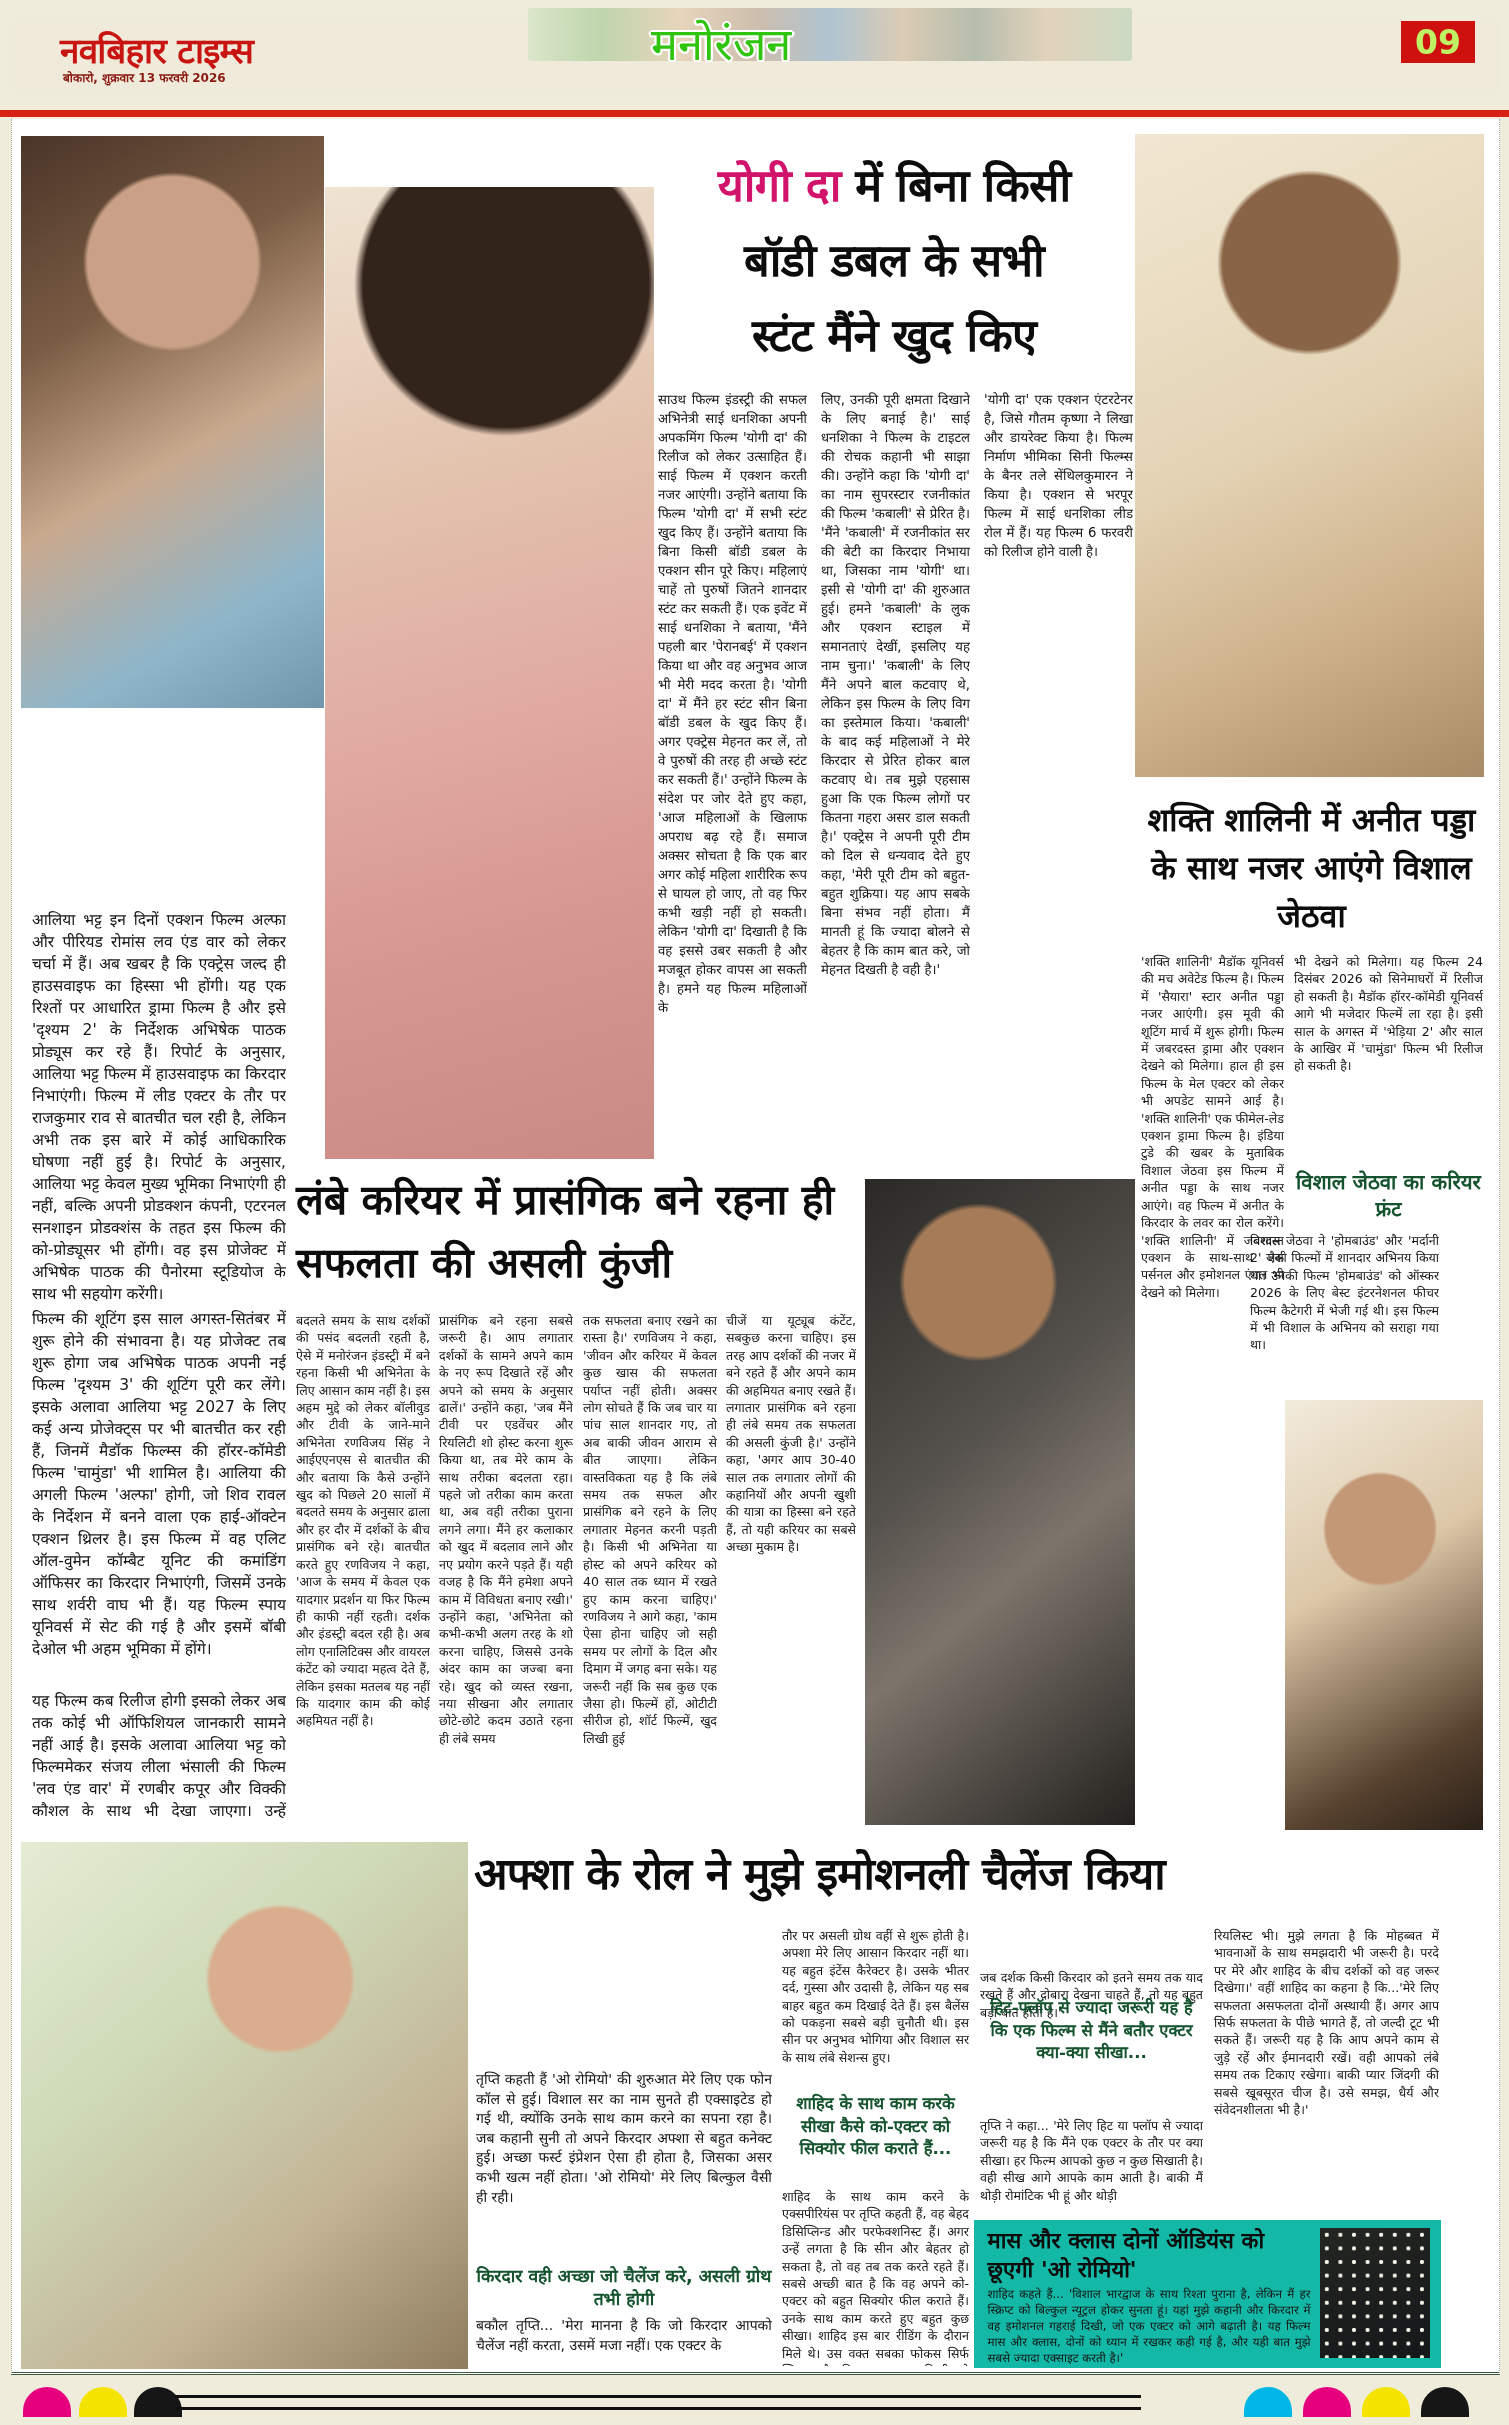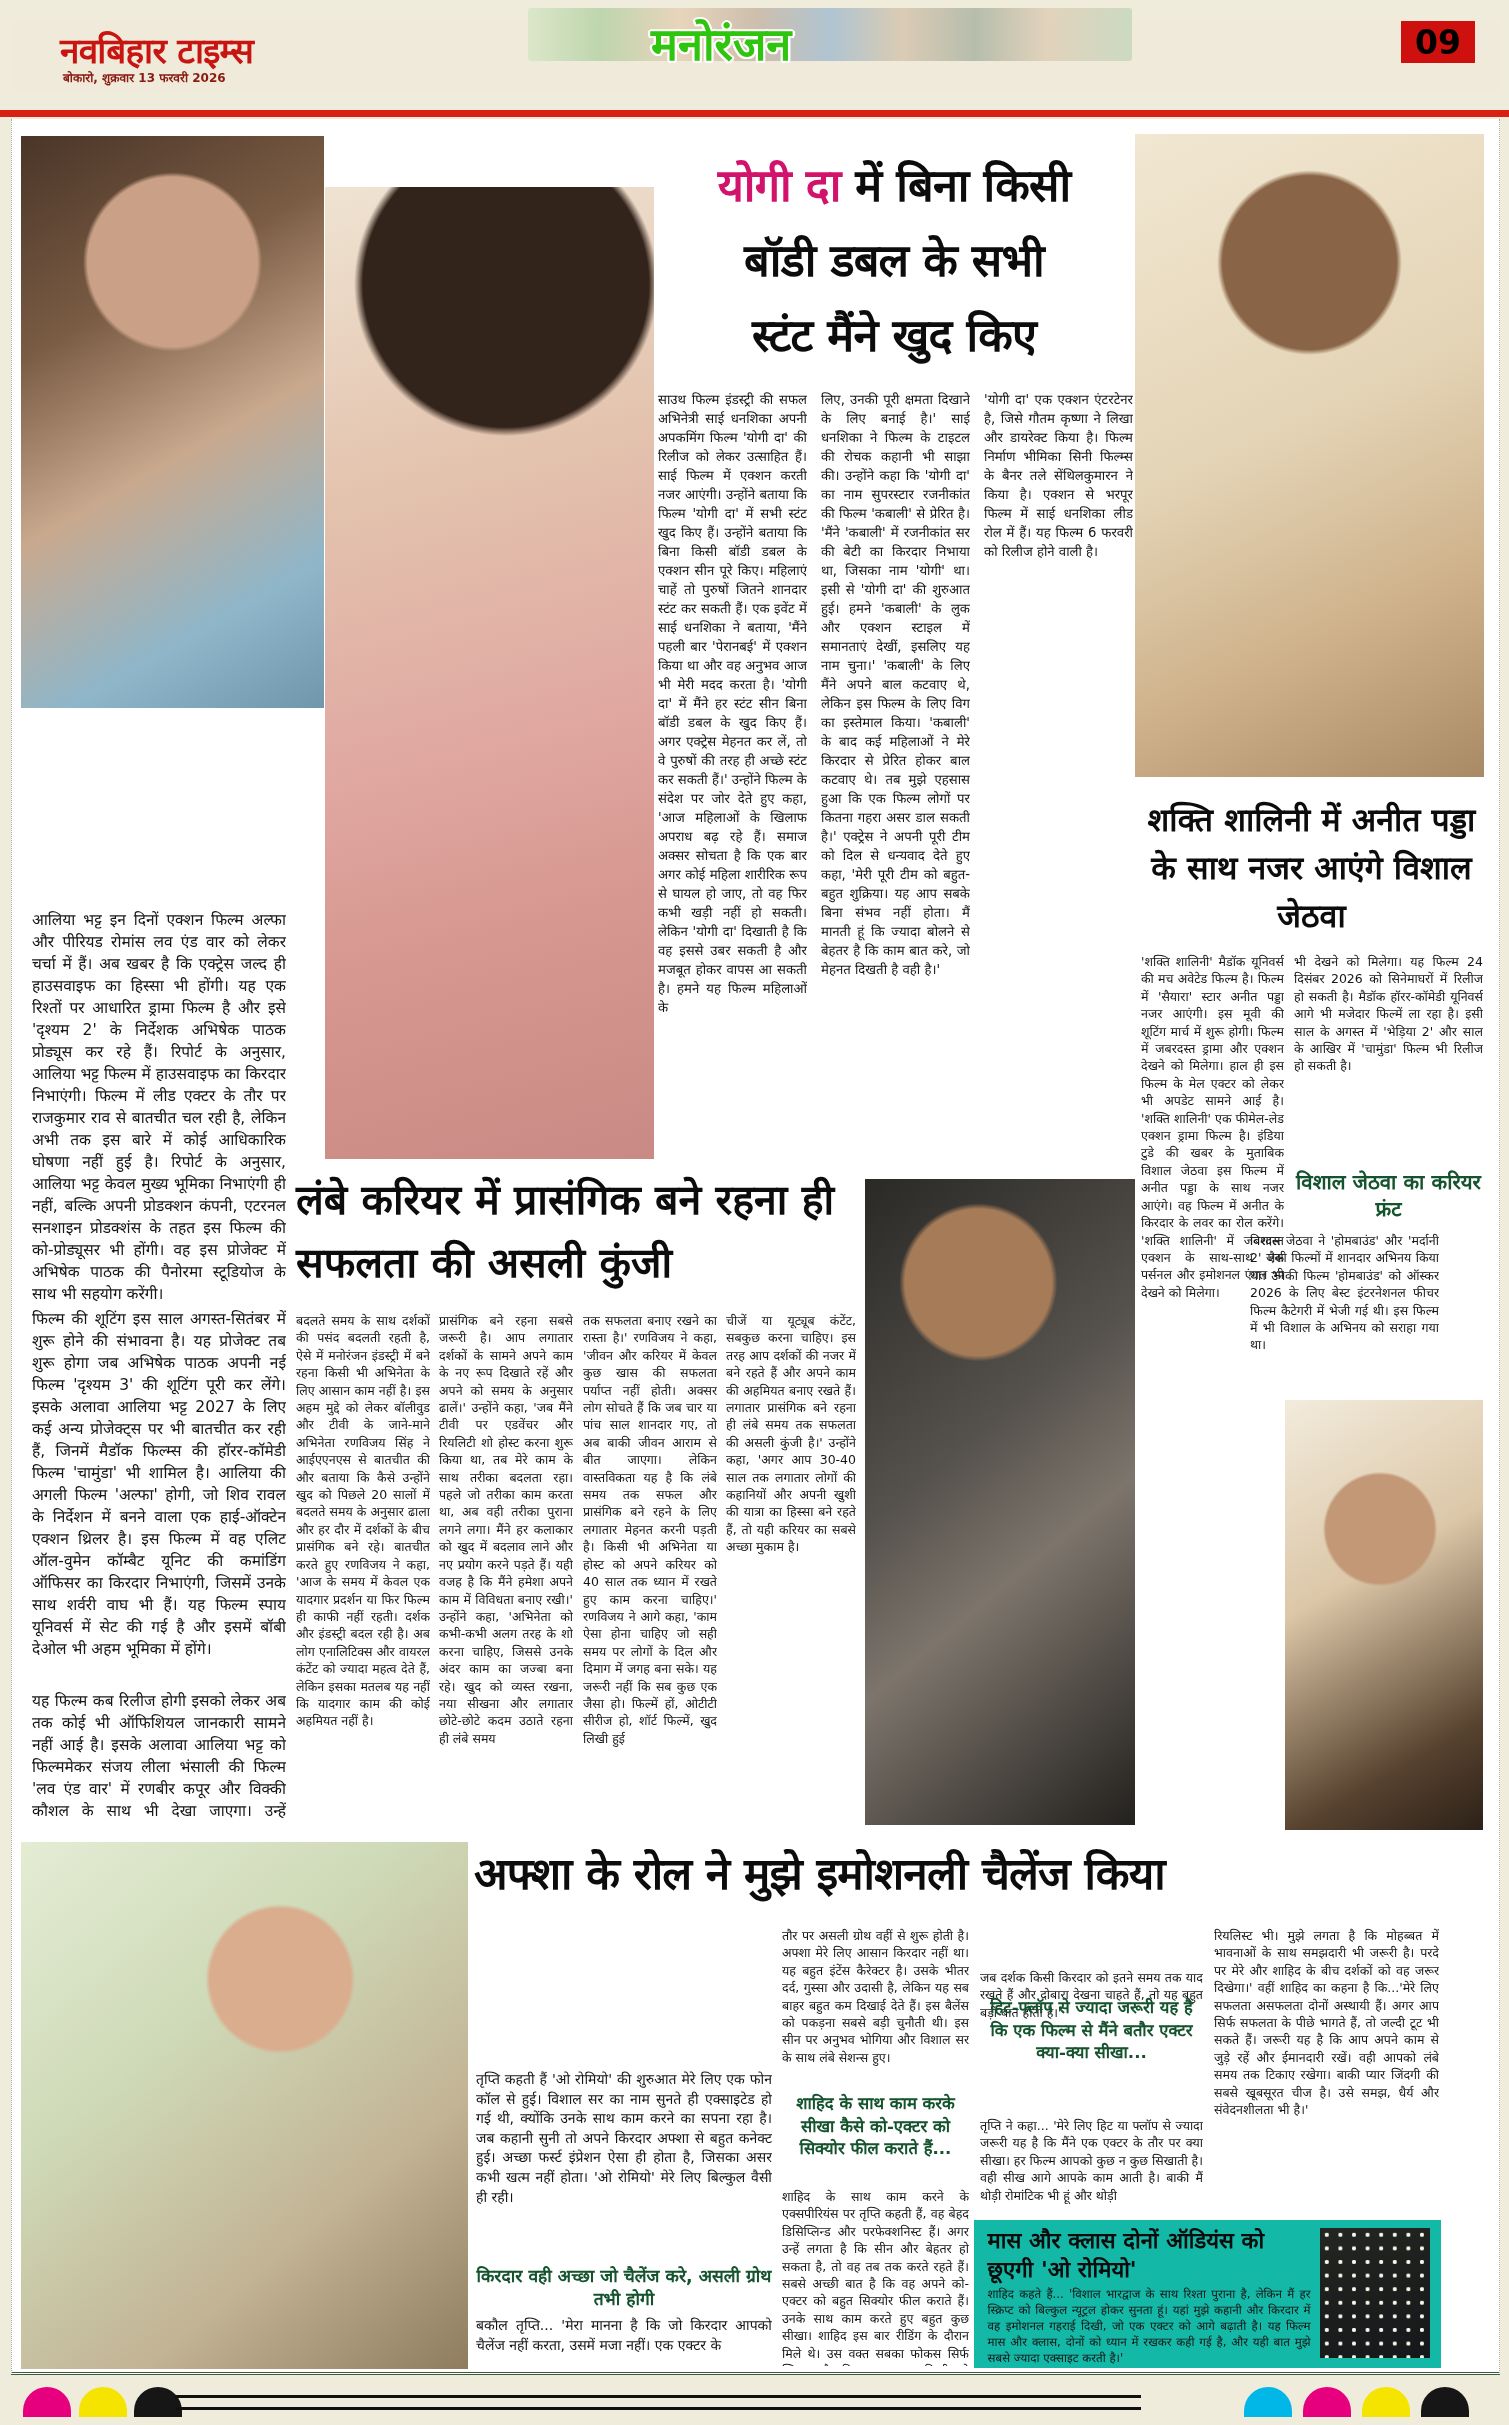--- a/index.html
+++ b/index.html
@@ -5,25 +5,25 @@
   html,body{margin:0;padding:0;background:#cfcfc6;}
   #page{position:relative;width:1510px;height:2426px;background:#f0ecdb;overflow:hidden;
         font-family:"DejaVu Sans",sans-serif;color:#141414;}
   
   .masthead-band{position:absolute;left:10.6px;top:19.6px;width:1489px;height:72px;background:#efeada;}
   .masthead-name{position:absolute;left:60px;top:26px;font-size:35px;font-weight:bold;color:#c91511;letter-spacing:-0.8px;}
   .masthead-date{position:absolute;left:63px;top:69px;font-size:12px;color:#8a1a12;font-weight:bold;}
   .collage{position:absolute;left:528px;top:7.5px;width:604px;height:53px;
            background:linear-gradient(90deg,#d9e6c8 0%,#b9d3a8 12%,#e6d2b8 25%,#c9b9a8 38%,#a8c0d0 50%,#d8c8b0 62%,#b0b8a8 74%,#e0d0b8 86%,#c8d8c0 100%);
            border-radius:3px;opacity:.9;}
-  .section-title{position:absolute;left:651px;top:12px;font-size:45px;font-weight:bold;color:#2fc40d;
+  .section-title{position:absolute;left:651px;top:12px;font-size:45px;font-weight:normal;color:#2fc40d;
            text-shadow:-2.3px 0 #fff,2.3px 0 #fff,0 -2.3px #fff,0 2.3px #fff,-1.5px -1.5px #fff,1.5px 1.5px #fff,-1.5px 1.5px #fff,1.5px -1.5px #fff;}
   .page-no-box{position:absolute;left:1401px;top:21px;width:74px;height:42px;background:#ce100e;
            display:flex;align-items:center;justify-content:center;}
-  .page-no{font-size:33px;font-weight:bold;color:#000000;}
+  .page-no{font-size:33px;font-weight:bold;color:#bef264;}
   .red-rule{position:absolute;left:0;top:110px;width:1510px;height:6.8px;background:#d62114;}
   
   .panel{position:absolute;left:10.6px;top:119px;width:1487px;height:2253px;background:#ffffff;
          border-left:1.5px dotted #9fae9c;border-right:1.5px dotted #9fae9c;border-bottom:3.8px double #3c5a3c;}
   
   .ph{position:absolute;overflow:hidden;}
   .ph-alia{background:radial-gradient(circle at 50% 22%,#caa186 0 18%,transparent 19%),linear-gradient(150deg,#4a3528 0%,#7a5c44 30%,#c9a98e 55%,#8fb6c9 80%,#6f96ab 100%);}
   .ph-dhansika{background:radial-gradient(circle at 55% 10%,#33241b 0 16%,transparent 17%),linear-gradient(165deg,#efe3d2 0%,#e3c3ae 30%,#e0a9a2 55%,#d69790 75%,#c98a85 100%);}
   .ph-vishal{background:radial-gradient(circle at 50% 20%,#8a6446 0 16%,transparent 17%),linear-gradient(155deg,#f1e7d2 0%,#e4d4b6 45%,#cdb089 75%,#a98a66 100%);}
   .ph-rann{background:radial-gradient(circle at 42% 16%,#a57b58 0 13%,transparent 14%),linear-gradient(140deg,#2a2926 0%,#55514c 40%,#7d756c 60%,#23211e 100%);}

